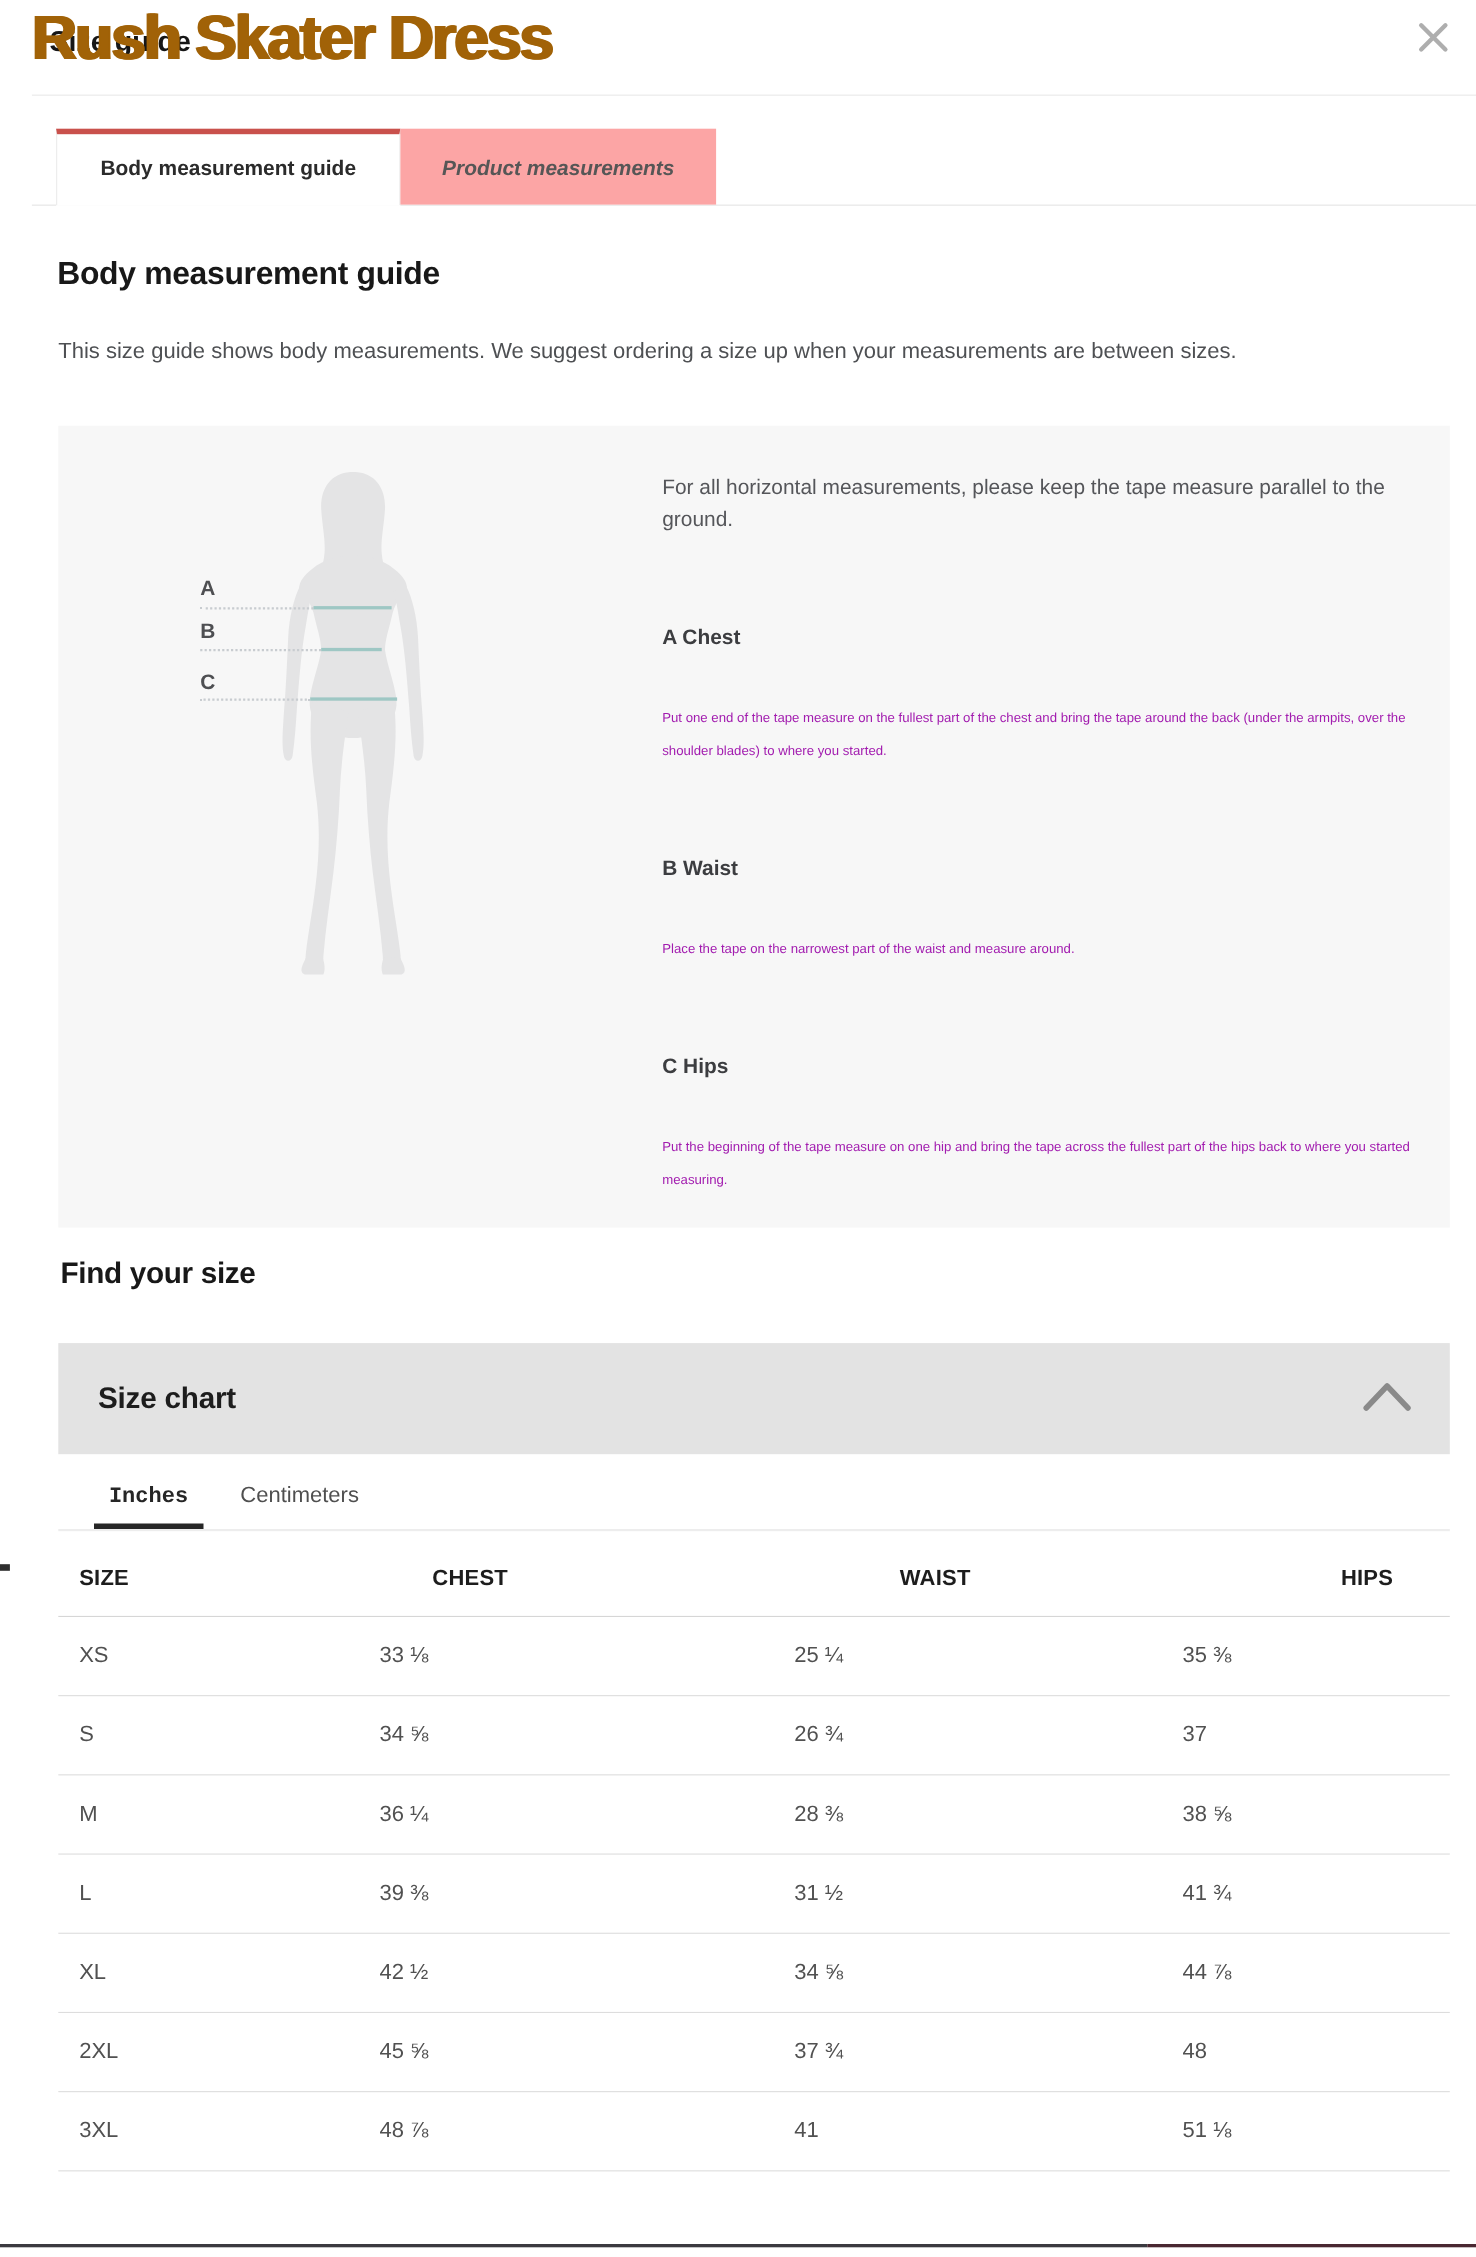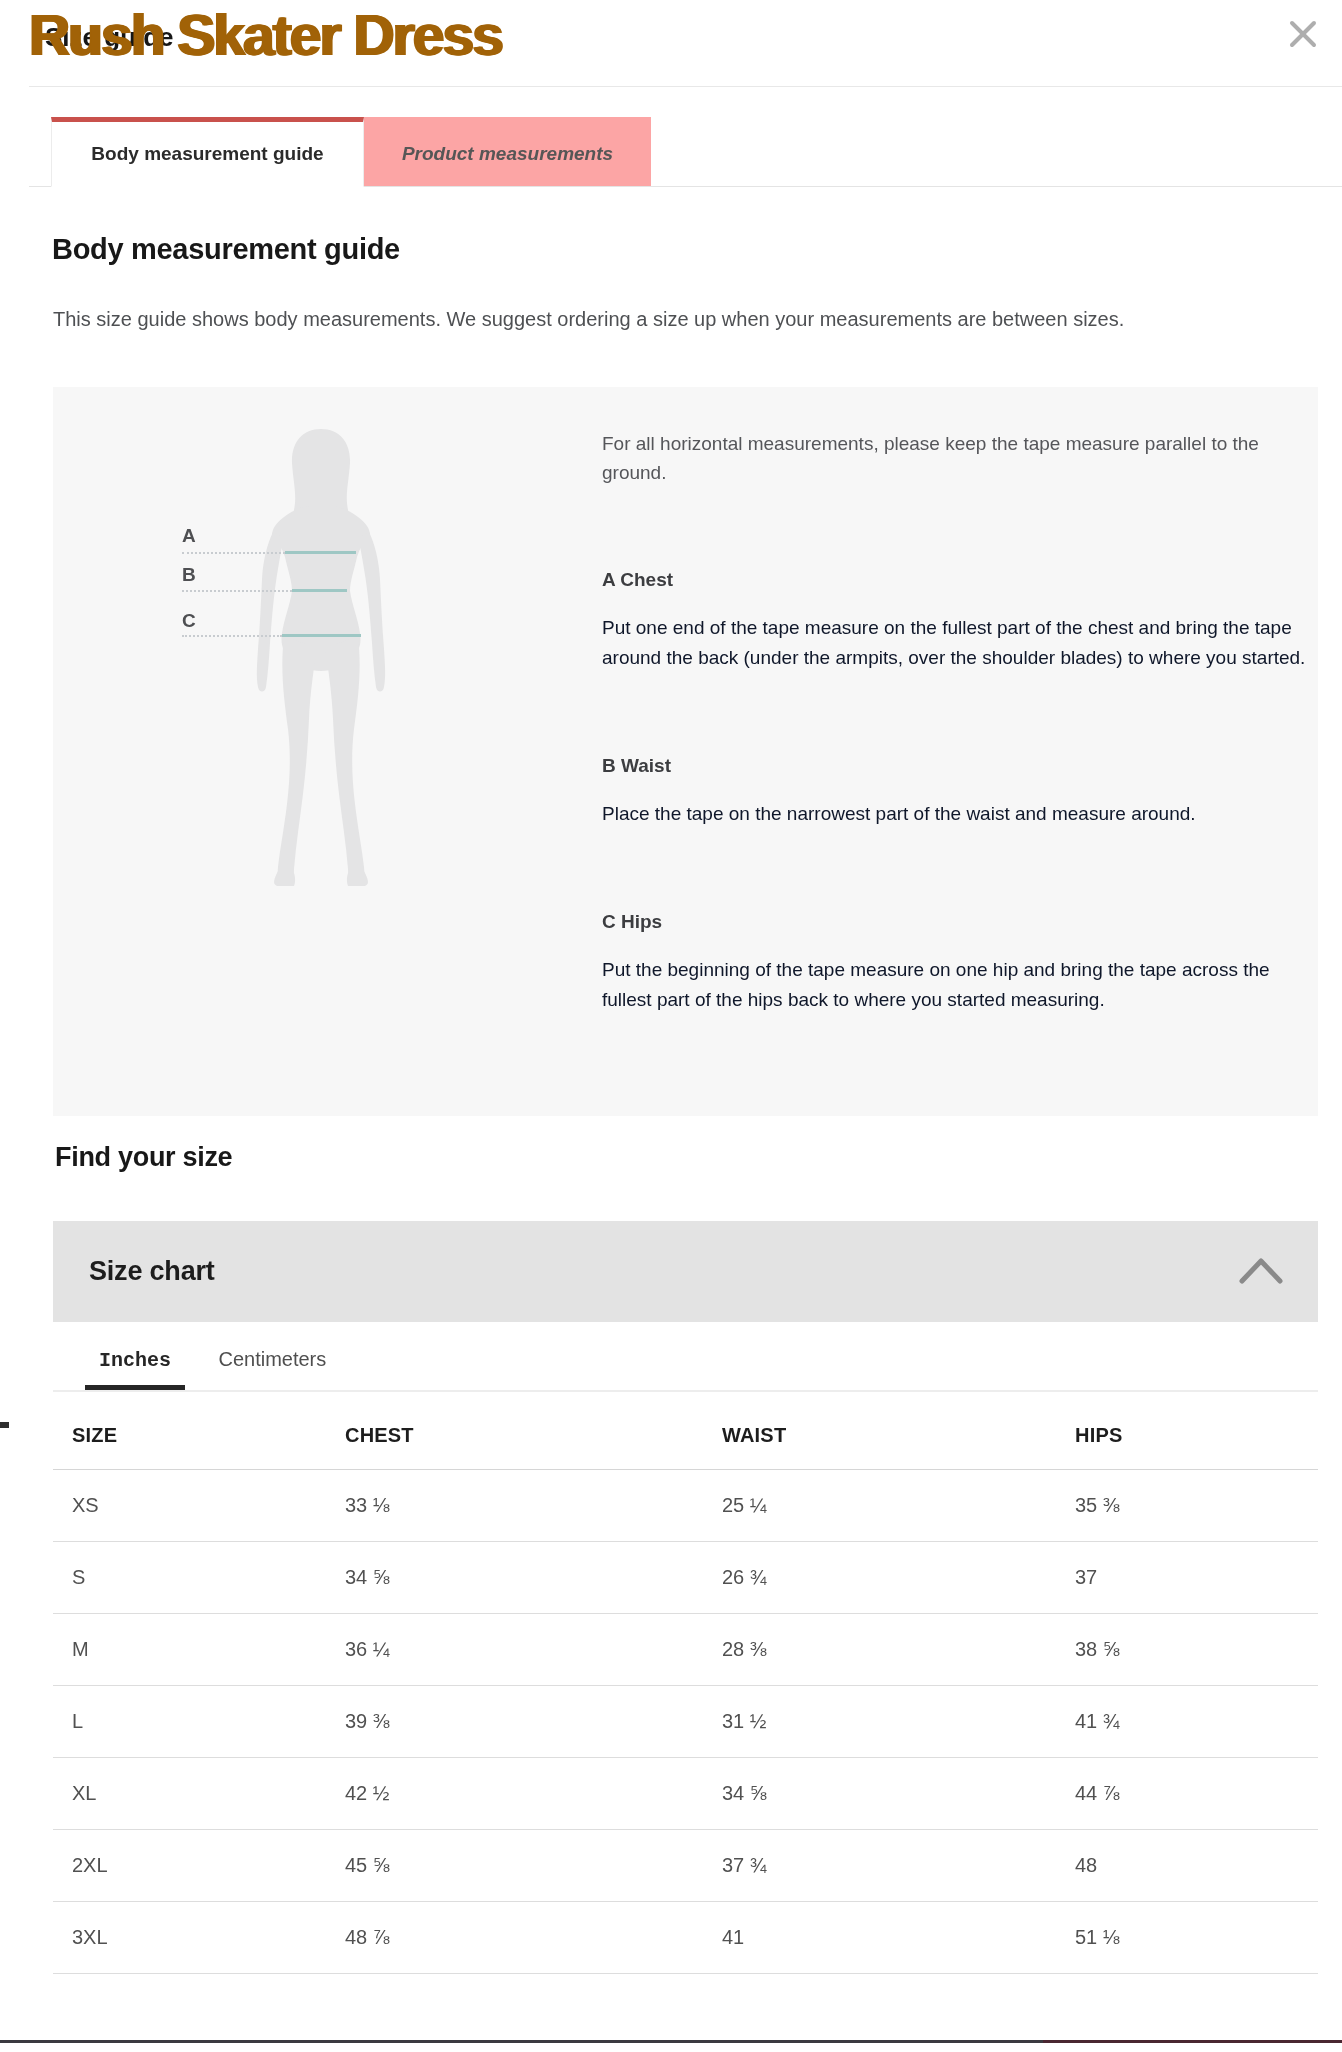--- a/index.html
+++ b/index.html
@@ -31,41 +31,41 @@
   
   .panel { display:flex; margin-top:56px; background:#f7f7f7; min-height:729px; }
   .figure-area { position:relative; width:549px; flex:none; }
   .figure-svg { position:absolute; left:201px; top:42px; }
   .m-label { position:absolute; font-size:19px; font-weight:bold; color:#4e4f52; }
   .dotline { position:absolute; height:0; border-top:2px dotted #c8ccd0; }
   .tealline { position:absolute; height:3px; background:#9ec7c4; }
   .guide-col { width:707px; flex:none; }
   .guide-note { margin-top:42px; font-size:19px; line-height:29px; color:#55565a; }
   .guide-item h4 { margin-top:82px; font-size:19px; font-weight:bold; color:#3c3d40; }
-  .guide-item p { margin-top:22px; font-size:19px; line-height:30px; color:#0f172a; }
+  .guide-item p { margin-top:46px; font-size:12px; line-height:30px; color:#a21caf; }
 
   
   .heading-find { margin-top:26px; font-size:27px; margin-left:2px; }
 
   
   .chart-head { margin-top:48px; height:101px; background:#e3e3e3; display:flex; align-items:center; padding:0 34px 0 36px; cursor:pointer; }
   .chart-head .t { font-size:27px; font-weight:bold; color:#1d1d1d; letter-spacing:-0.2px; }
   .chevron { margin-left:auto; }
 
   
   .unit-tabs { margin-top:12px; padding-left:32px; border-bottom:2px solid #ededed; }
   .unit { display:inline-block; font-size:20px; padding:14px 14px 18px; color:#4f4f4f; cursor:pointer; }
   .unit.active { font-weight:bold; color:#262626; box-shadow:inset 0 -5px 0 #262626;font-family:Liberation Mono, monospace; }
   .unit + .unit { margin-left:15px; }
 
   
   .size-table { margin-top:10px; }
   .trow { display:grid; grid-template-columns:273px 377px 353px auto; align-items:center;
           padding-left:19px; height:72px; border-bottom:1px solid #dddddd; }
-  .trow.head { height:68px; border-bottom-color:#d6d6d6; }
+  .trow.head { height:68px; border-bottom-color:#d6d6d6;gap:48px; }
   .trow.head div { font-size:20px; font-weight:bold; color:#1d1d1d; letter-spacing:0.2px; }
   .trow div { font-size:20px; color:#515151; }
 
   
   .edge-tick { position:absolute; left:0; top:1422px; width:9px; height:6px; background:#2e2e2e; }
   .bottom-bar { position:absolute; left:0; top:2040px; width:100%; height:3px; display:flex; }
   .bottom-bar .seg1 { width:1043px; background:#3b3a40; }
   .bottom-bar .seg2 { flex:1; background:#4a2731; }
 
   svg .sil { fill:#e4e4e5; }

